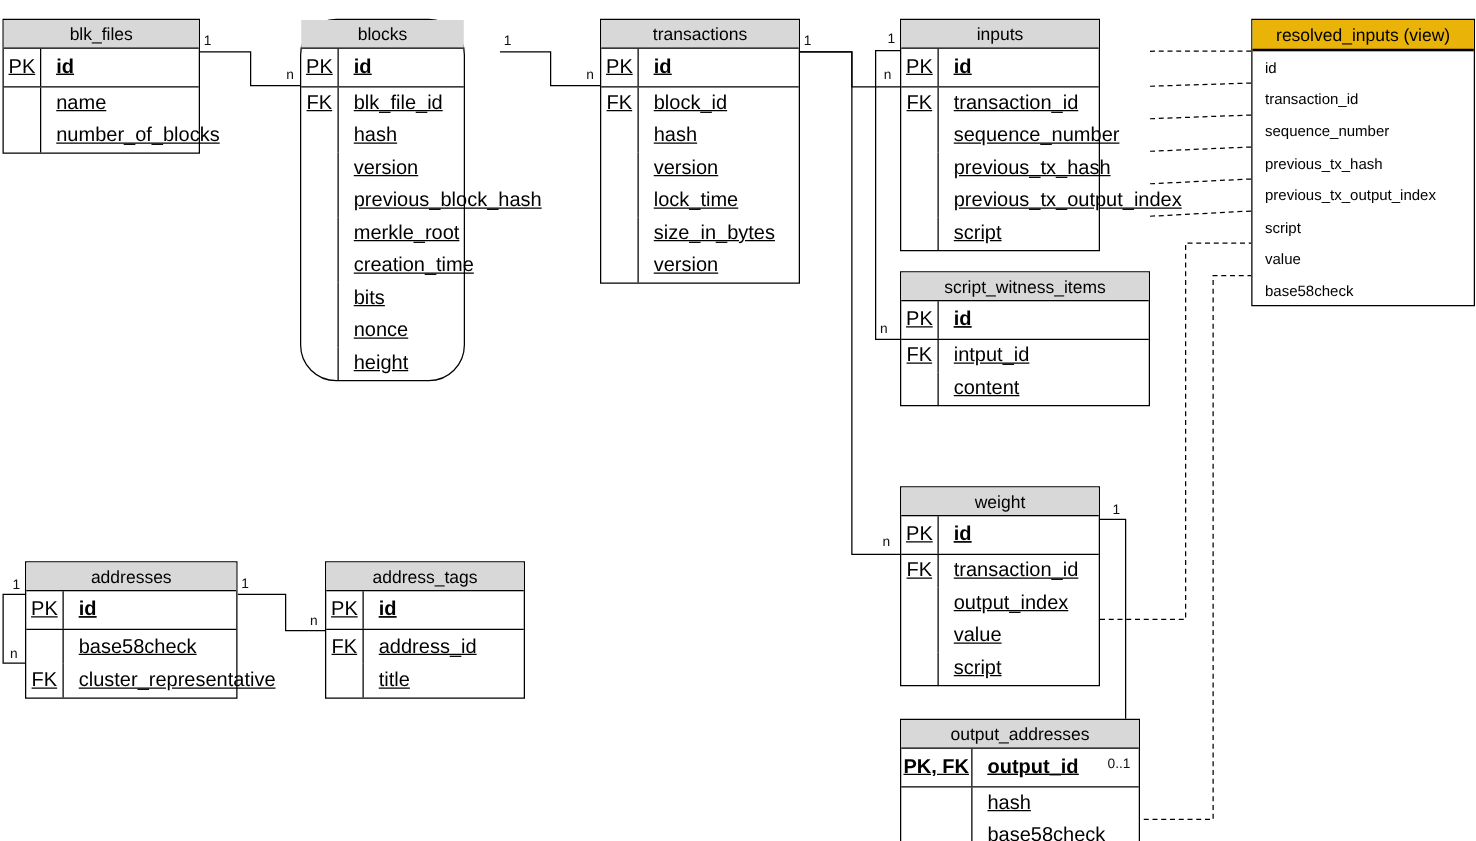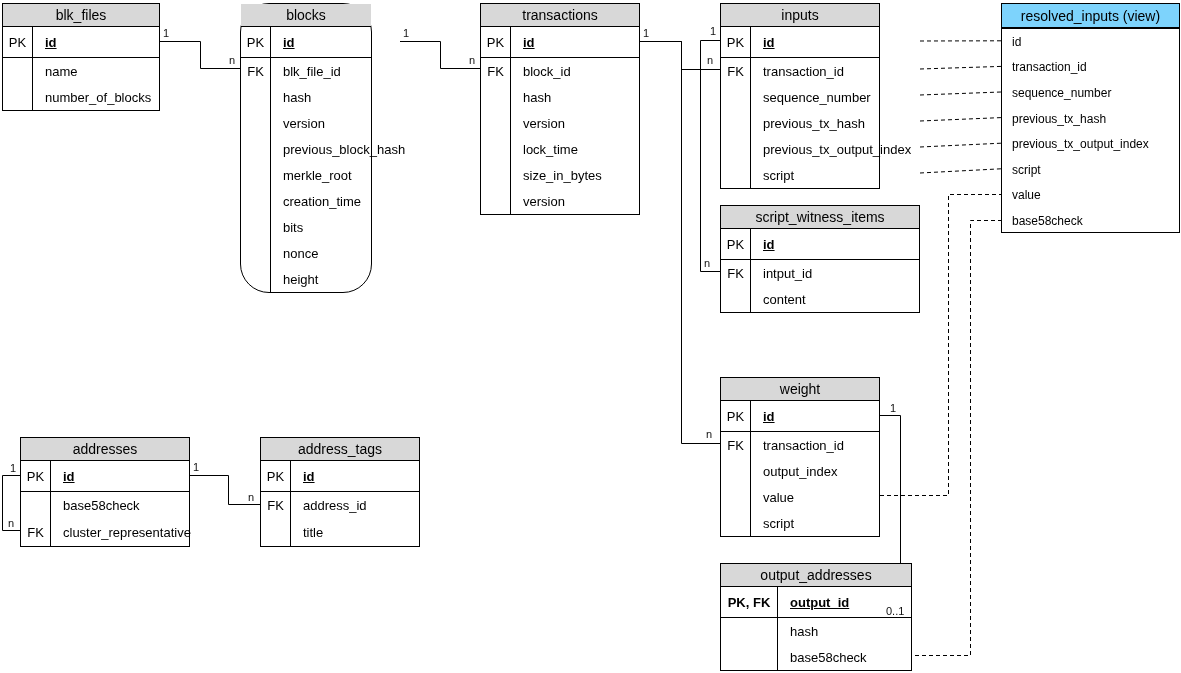--- a/index.html
+++ b/index.html
@@ -12,42 +12,43 @@
   }
   svg.wires{position:absolute;left:0;top:0;width:1181px;height:673px;pointer-events:none;}
 
   .er-table{
     position:absolute;
     box-sizing:border-box;
     border:1px solid #000;
     background:#fff;
     display:flex;
     flex-direction:column;
+    margin-top:12px;
   }
   .er-header{
     box-sizing:border-box;
     height:23px;
     background:#d8d8d8;
     border-bottom:1px solid #000;
     display:flex;align-items:center;justify-content:center;
     font-size:14px;color:#000;
     white-space:nowrap;
     flex:0 0 auto;
   }
   .er-table.view .er-header{
-    background:#7dd3fc;
+    background:#eab308;
     height:25px;
     border-bottom:2px solid #000;
   }
   .er-row{
     display:flex;
     align-items:center;
     height:26px;
     flex:0 0 auto;
-    font-size:13px;color:#000;
+    font-size:16px;color:#000;text-decoration:underline;
   }
   .er-row.pk-row{height:30px;border-bottom:1px solid #000;}
   .er-table.tall .er-row:not(.pk-row){height:27px;}
   .key-cell{
     box-sizing:border-box;
     width:30px;
     align-self:stretch;
     border-right:1px solid #000;
     display:flex;align-items:center;justify-content:center;
     flex:0 0 auto;

